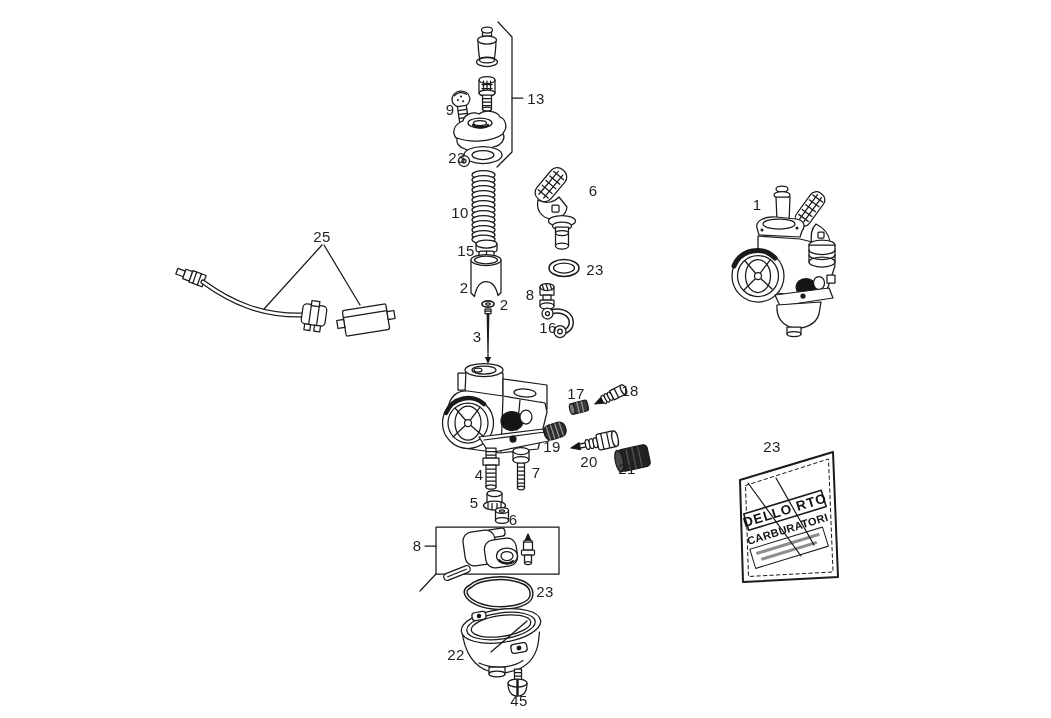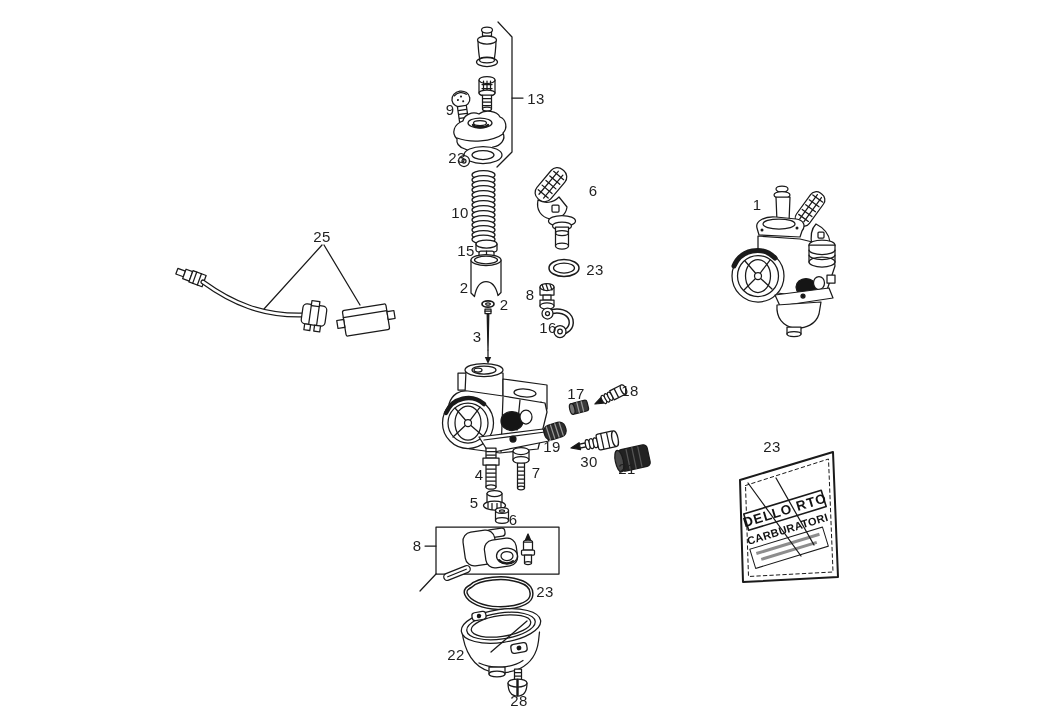--- a/index.html
+++ b/index.html
@@ -456,25 +456,25 @@
 <div class="callout" style="left:477px;top:336px">3</div>
 <div class="callout" style="left:593px;top:190px">6</div>
 <div class="callout" style="left:595px;top:269px">23</div>
 <div class="callout" style="left:530px;top:294px">8</div>
 <div class="callout" style="left:548px;top:327px">16</div>
 <div class="callout" style="left:322px;top:236px">25</div>
 <div class="callout" style="left:757px;top:204px">1</div>
 <div class="callout" style="left:576px;top:393px">17</div>
 <div class="callout" style="left:630px;top:390px">18</div>
 <div class="callout" style="left:552px;top:446px">19</div>
-<div class="callout" style="left:589px;top:461px">30</div>
+<div class="callout" style="left:589px;top:461px">20</div>
 <div class="callout" style="left:627px;top:468px">21</div>
 <div class="callout" style="left:479px;top:474px">4</div>
 <div class="callout" style="left:536px;top:472px">7</div>
 <div class="callout" style="left:474px;top:502px">5</div>
 <div class="callout" style="left:513px;top:519px">6</div>
 <div class="callout" style="left:417px;top:545px">8</div>
 <div class="callout" style="left:545px;top:591px">23</div>
 <div class="callout" style="left:456px;top:654px">22</div>
-<div class="callout" style="left:519px;top:700px">28</div>
+<div class="callout" style="left:519px;top:700px">45</div>
 <div class="callout" style="left:772px;top:446px">23</div>
 
 </div>
 
 </body></html>

